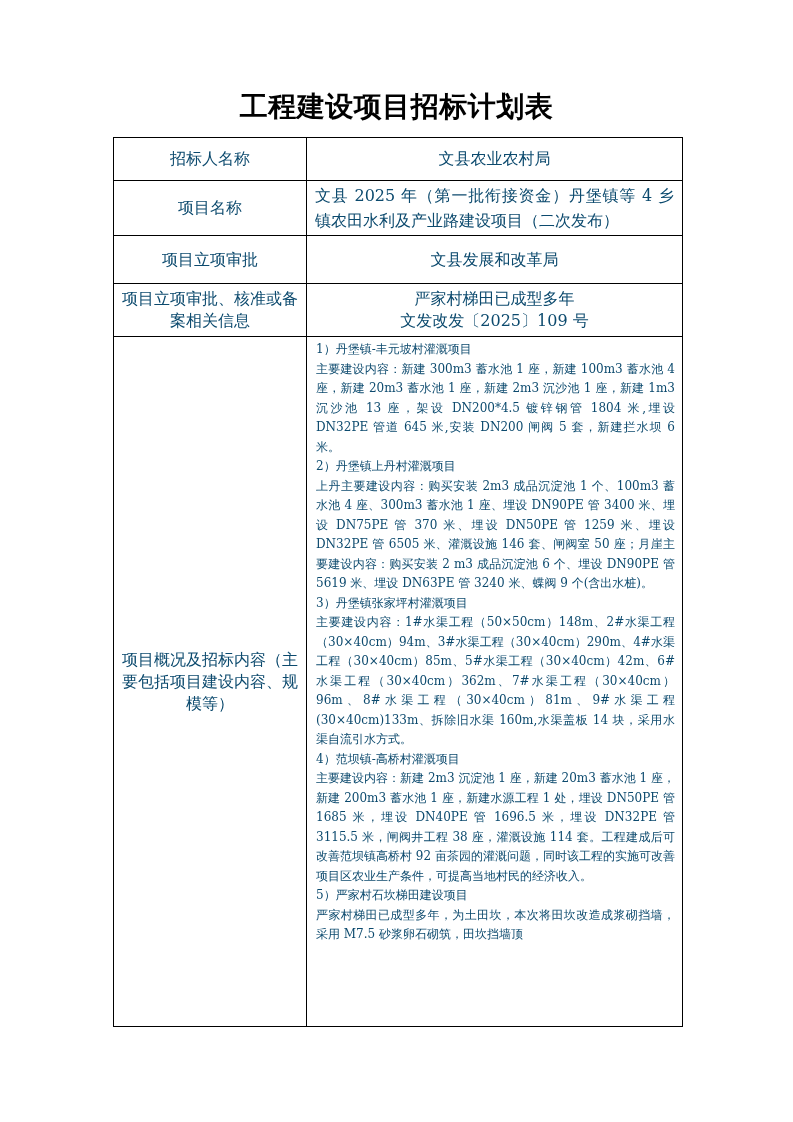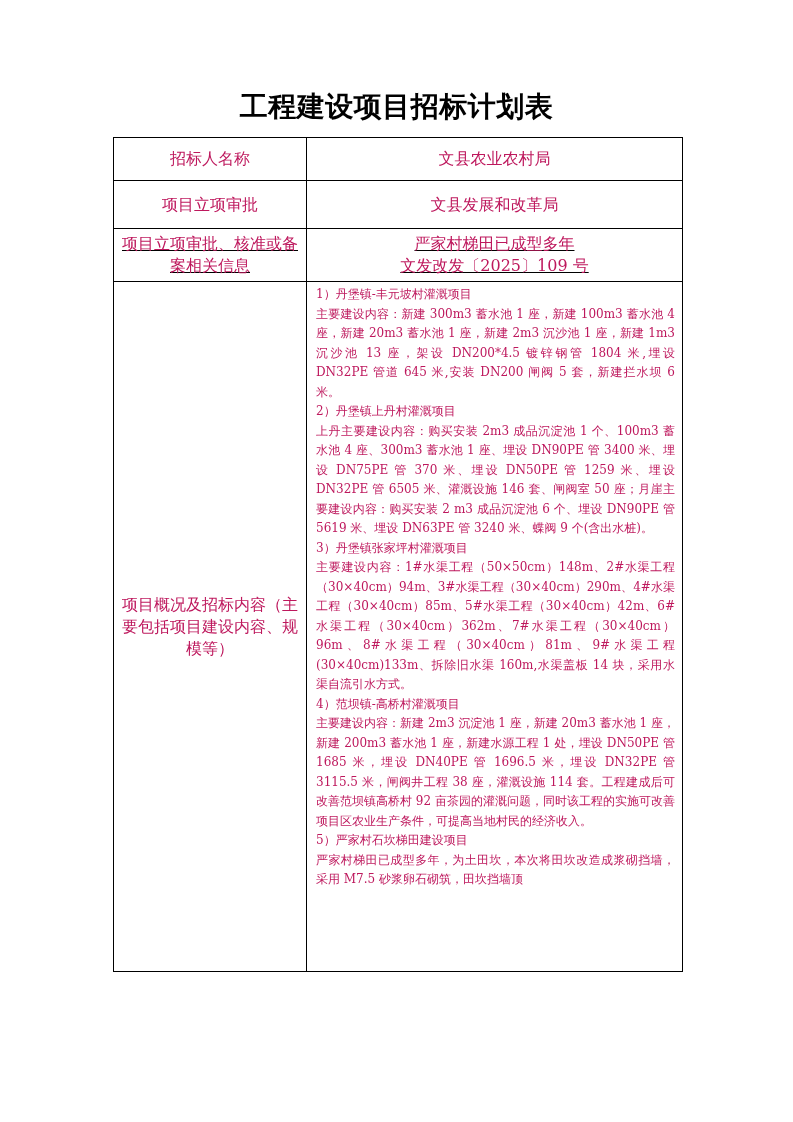--- a/index.html
+++ b/index.html
@@ -34,21 +34,21 @@
     top: 137px;
     left: 113px;
     width: 570px;
     border-collapse: collapse;
     table-layout: fixed;
   }
   table.plan-table col.c-label { width: 193px; }
   table.plan-table td {
     border: 1.5px solid #000000;
     font-size: 16px;
-    color: #be185d;
+    color: #0c4a6e;
     overflow: hidden;
   }
   td.cell-label {
     text-align: center;
     vertical-align: middle;
     padding: 4px 6px;
     line-height: 22px;
   }
   td.cell-value-center {
     text-align: center;
@@ -58,21 +58,21 @@
   }
   td.cell-value-fill {
     text-align: justify;
     vertical-align: middle;
     padding: 2px 8px;
     line-height: 25px;
   }
   tr.r-bidder     { height: 43px; }
   tr.r-project    { height: 53px; }
   tr.r-supervisor { height: 48px; }
-  tr.r-approval   { height: 52px; text-decoration: underline; }
+  tr.r-approval   { height: 52px; }
   tr.r-overview   { height: 690px; }
   td.cell-overview-value {
     vertical-align: top;
     text-align: justify;
     padding: 3px 7px 3px 9px;
   }
   td.cell-overview-value p {
     margin: 0;
     line-height: 19.5px;
     font-size: 12px;
@@ -88,20 +88,24 @@
 
   <table class="plan-table">
     <colgroup>
       <col class="c-label">
       <col class="c-value">
     </colgroup>
     <tbody>
       <tr class="r-bidder">
         <td class="cell-label">招标人名称</td>
         <td class="cell-value-center">文县农业农村局</td>
+      </tr>
+      <tr class="r-project">
+        <td class="cell-label">项目名称</td>
+        <td class="cell-value-fill">文县 2025 年（第一批衔接资金）丹堡镇等 4 乡镇农田水利及产业路建设项目（二次发布）</td>
       </tr>
       <tr class="r-supervisor">
         <td class="cell-label">项目立项审批</td>
         <td class="cell-value-center">文县发展和改革局</td>
       </tr>
       <tr class="r-approval">
         <td class="cell-label">项目立项审批、核准或备案相关信息</td>
         <td class="cell-value-center">
           <span class="approval-line">严家村梯田已成型多年</span>
           <span class="approval-line">文发改发〔2025〕109 号</span>

